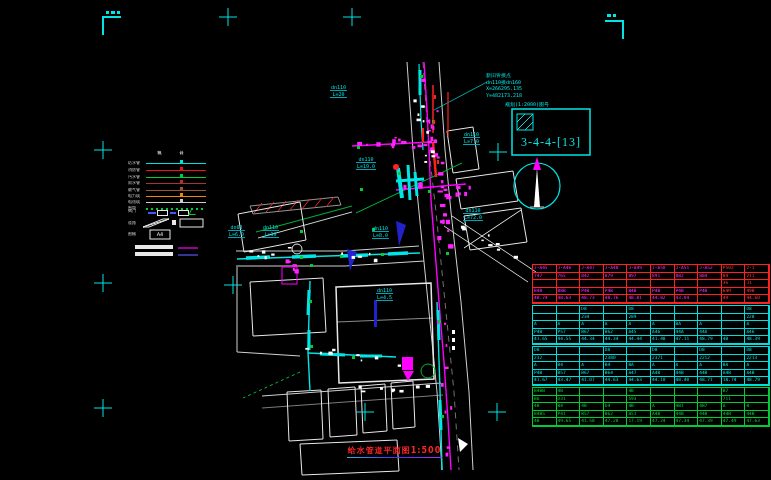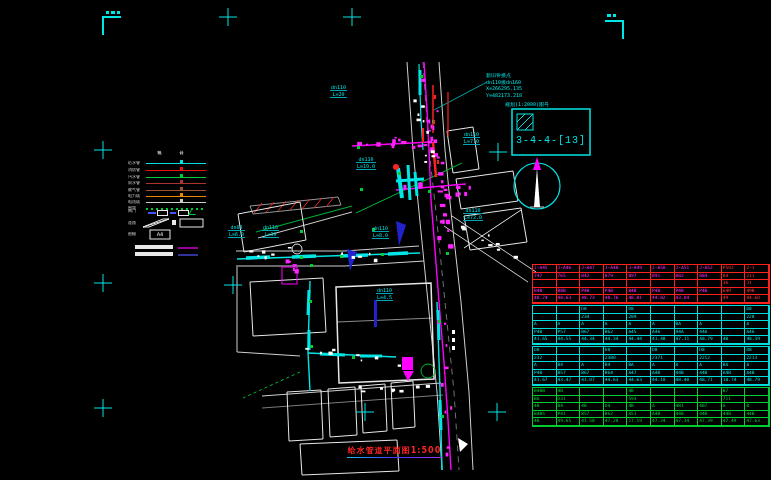--- a/index.html
+++ b/index.html
@@ -5,22 +5,22 @@
   html,body{margin:0;padding:0;background:#000;}
   #stage{position:relative;width:771px;height:480px;background:#000;overflow:hidden;
          font-family:"DejaVu Sans",sans-serif;}
   svg{position:absolute;left:0;top:0;}
   .mlabel{position:absolute;color:#00e5e5;font-size:5px;line-height:6px;text-align:center;
           font-family:"DejaVu Sans Mono",monospace;white-space:nowrap;}
   .mlabel span{display:block;border-bottom:1px solid #00a5b5;padding:0 1px;}
   .note{position:absolute;color:#00e5e5;font-size:5px;line-height:6.5px;
         font-family:"DejaVu Sans Mono",monospace;white-space:nowrap;}
   .sheetnote{position:absolute;color:#00e5e5;font-size:5px;font-family:"DejaVu Sans Mono",monospace;}
-  .boxcode{position:absolute;color:#00e5e5;font-size:10px;letter-spacing:1px;text-align:center;
-           font-family:Liberation Mono, monospace;}
+  .boxcode{position:absolute;color:#00e5e5;font-size:12px;letter-spacing:1px;text-align:center;
+           font-family:Liberation Serif, serif;}
   #title{position:absolute;left:347px;top:445px;width:95px;text-align:center;color:#ff2525;
          font-size:8px;font-weight:bold;letter-spacing:1px;white-space:nowrap;}
   #title-underline{position:absolute;left:347px;top:457px;width:95px;height:1px;
          background:linear-gradient(90deg,#22bbee,#4433ff,#aa33ff);}
   
   .lg-label{position:absolute;color:#cccccc;font-size:4px;line-height:4px;width:18px;
             overflow:hidden;white-space:nowrap;}
   .lg-line{position:absolute;height:1px;}
   .lg-marker{position:absolute;width:3px;height:3px;}
   .lg-head{position:absolute;color:#dddddd;font-size:4px;line-height:4px;writing-mode:vertical-rl;}

